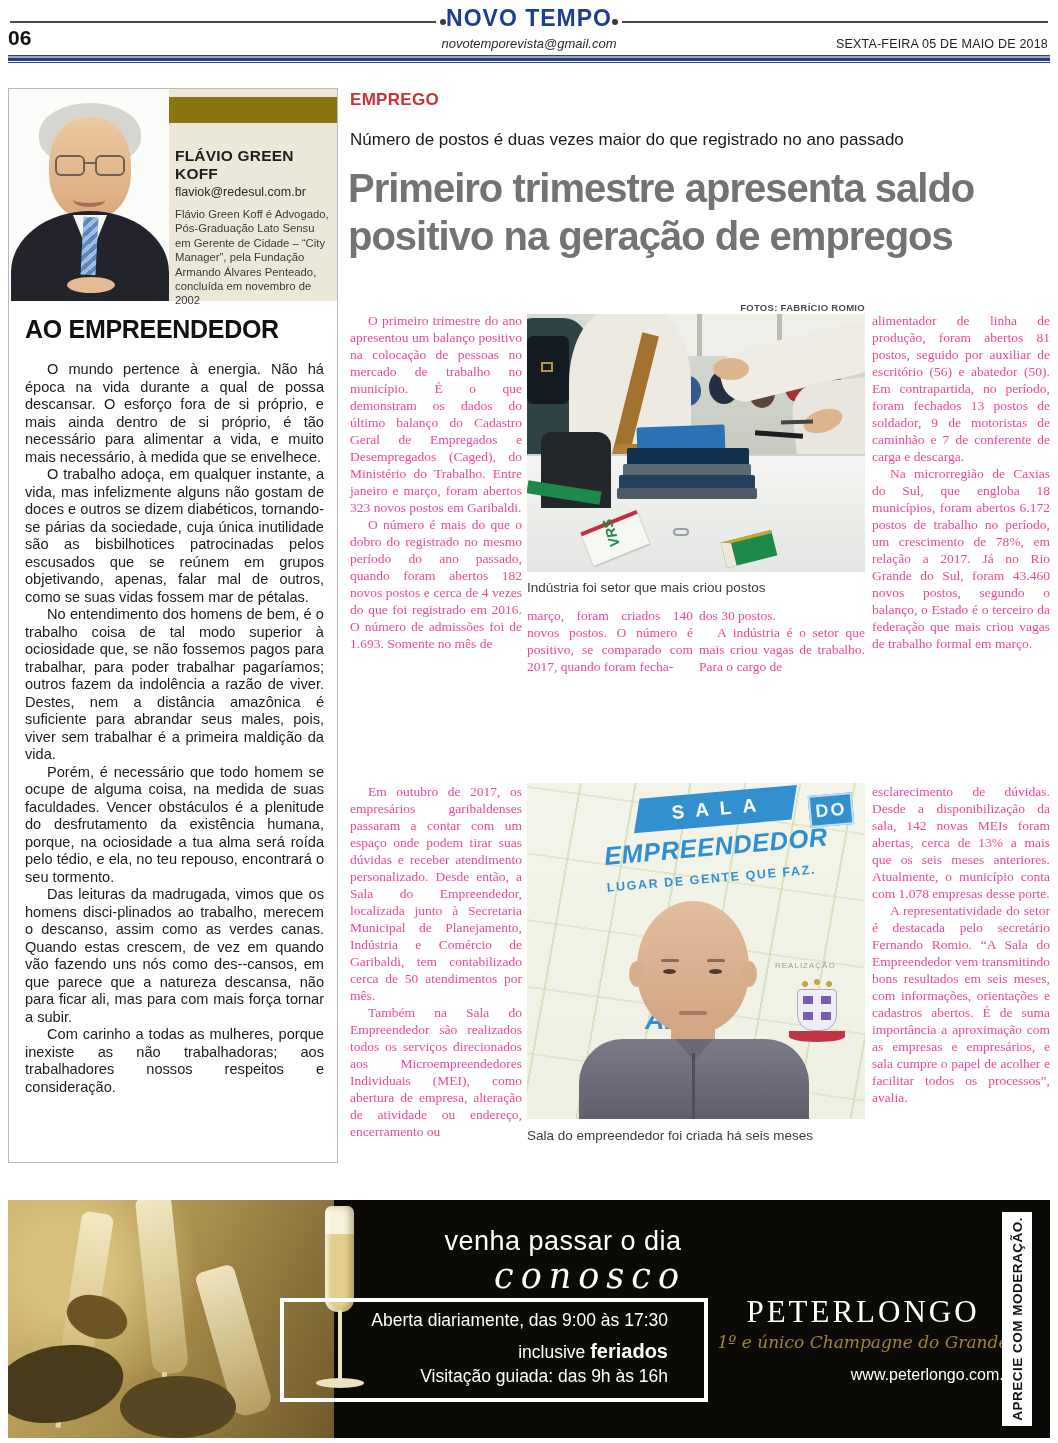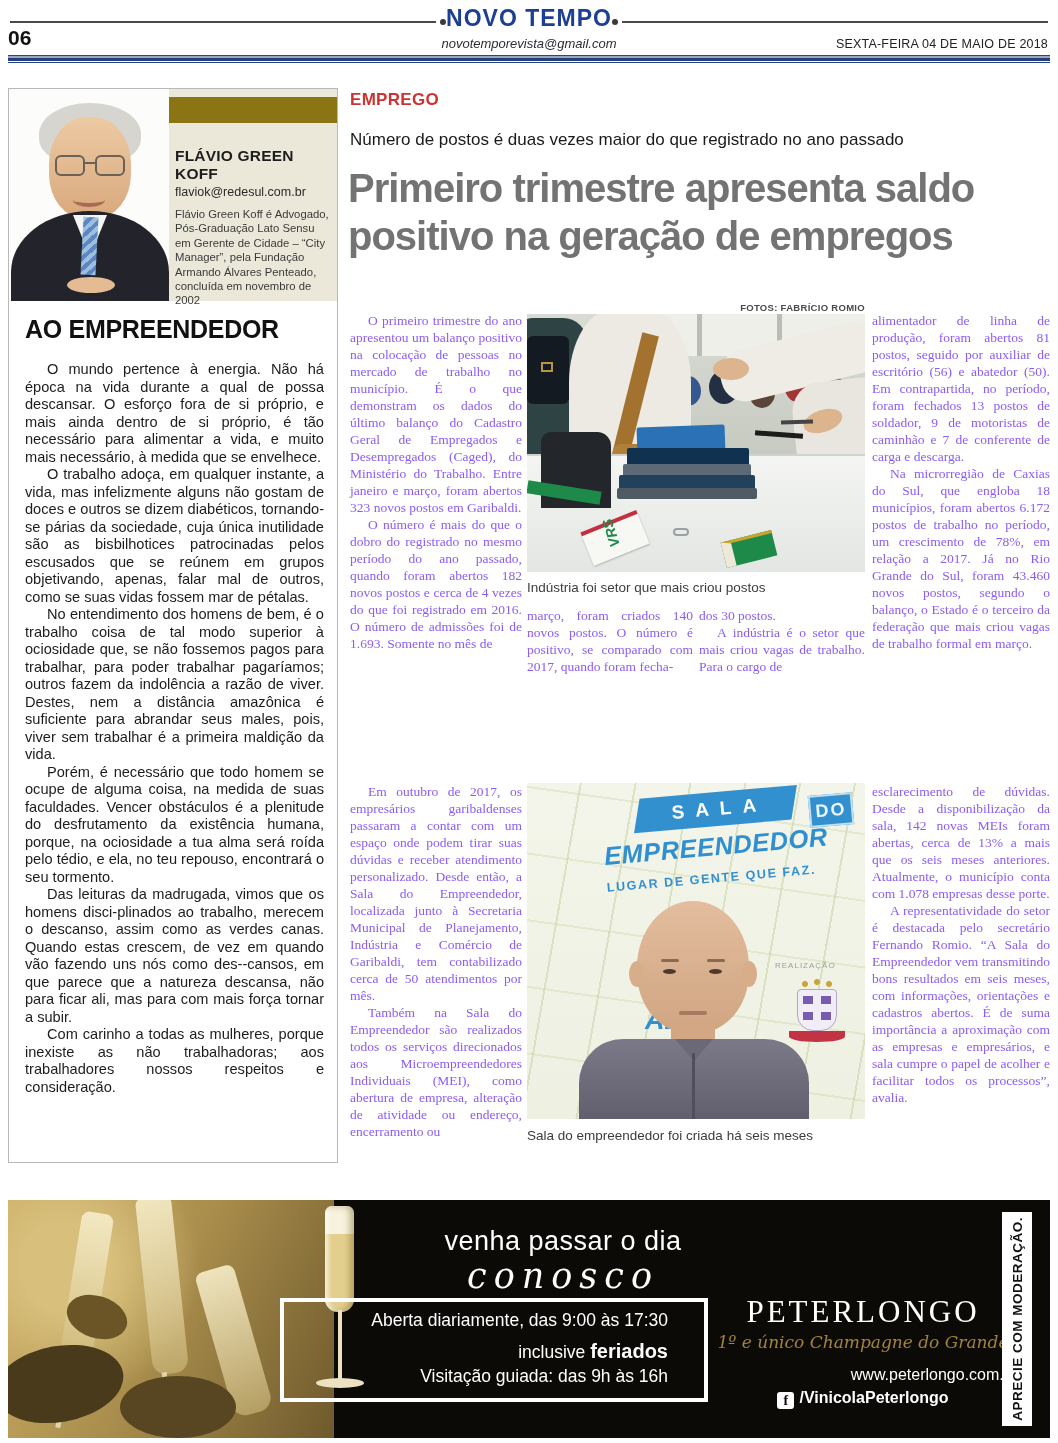--- a/index.html
+++ b/index.html
@@ -51,21 +51,21 @@
               text-align:justify; color:#1c1c1c; }
   .col-text p { text-indent:22px; }
 
   
   .kicker { position:absolute; left:350px; top:90px; font-size:17px; font-weight:bold; color:#cc3333; letter-spacing:.3px; }
   .subtitle { position:absolute; left:350px; top:130px; font-size:17px; color:#1a1a1a; }
   .headline1 { position:absolute; left:348px; top:164px; width:706px; font-size:40px; line-height:1.2;
                font-weight:bold; letter-spacing:-1px; color:#737373; }
   .credit { position:absolute; left:527px; top:302px; width:338px; text-align:right;
             font-size:9.5px; font-weight:bold; color:#4a4a4a; letter-spacing:.3px; }
-  .ser { font-family:"Liberation Serif", serif; font-size:13.5px; line-height:17px; text-align:justify; color:#8b5cf6; }
+  .ser { font-family:"Liberation Serif", serif; font-size:13.5px; line-height:17px; text-align:justify; color:#ec4899; }
   .ser p { text-indent:18px; }
   .a1c1 { position:absolute; left:350px; top:312px; width:172px; }
   .a1c2 { position:absolute; left:527px; top:607px; width:166px; }
   .a1c3 { position:absolute; left:699px; top:607px; width:166px; }
   .a1c4 { position:absolute; left:872px; top:312px; width:178px; }
   .caption { position:absolute; font-size:13.5px; color:#3c3c3c; }
   .cap1 { left:527px; top:580px; }
   .cap2 { left:527px; top:1128px; }
 
   
@@ -153,21 +153,21 @@
   .ad-stem { position:absolute; background:rgba(240,230,195,.8); }
   .ad-handblob { position:absolute; border-radius:50%; }
   .hero-flute { position:absolute; left:300px; top:6px; width:64px; height:228px; }
   .hf-bowl { position:absolute; left:17px; top:0; width:29px; height:106px;
              background:linear-gradient(#f7f2dd 0 26%, #e3cf8d 26% 100%); border-radius:7px 7px 13px 13px;
              box-shadow:inset -4px 0 6px rgba(120,95,40,.45), inset 3px 0 4px rgba(255,255,255,.8); }
   .hf-stem { position:absolute; left:30px; top:104px; width:4px; height:70px; background:#ece2c2; }
   .hf-foot { position:absolute; left:8px; top:172px; width:48px; height:10px; background:#ece2c2; border-radius:50%; }
   .ad-invite1 { position:absolute; left:380px; top:26px; width:350px; text-align:center;
                 color:#fff; font-size:27px; letter-spacing:.5px; }
-  .ad-invite2 { position:absolute; left:405px; top:56px; width:300px; text-align:center; color:#fff;
+  .ad-invite2 { position:absolute; left:432px; top:56px; width:300px; text-align:center; color:#fff;
                 font-family:"DejaVu Serif", serif; font-style:italic; font-size:35px; letter-spacing:7px; }
   .ad-box { position:absolute; left:272px; top:98px; width:428px; height:104px; border:4px solid #fff; }
   .ad-box .ln { position:absolute; right:36px; color:#fff; white-space:nowrap; }
   .ad-ln1 { top:8px; font-size:17.5px; }
   .ad-ln2 { top:38px; font-size:17.5px; }
   .ad-ln2 b { font-size:20px; }
   .ad-ln3 { top:64px; font-size:17.5px; }
   .ad-brand { position:absolute; left:700px; top:94px; width:310px; text-align:center; color:#fff;
               font-family:"Liberation Serif", serif; font-size:31px; letter-spacing:3px; }
   .ad-tagline { position:absolute; left:700px; top:132px; width:310px; text-align:center; color:#a28339;
@@ -188,21 +188,21 @@
 
 <div class="page">
 
   <div class="hdr-line left"></div>
   <div class="hdr-line right"></div>
   <div class="hdr-dot left"></div>
   <div class="hdr-dot right"></div>
   <div class="masthead">NOVO TEMPO</div>
   <div class="page-num">06</div>
   <div class="hdr-email">novotemporevista@gmail.com</div>
-  <div class="hdr-date">SEXTA-FEIRA 04 DE MAIO DE 2018</div>
+  <div class="hdr-date">SEXTA-FEIRA 05 DE MAIO DE 2018</div>
   <div class="hdr-rule"></div>
 
   <div class="left-box">
     <div class="col-card">
       <div class="col-band"></div>
       <div class="col-photo">
         <div class="m1-hair"></div>
         <div class="m1-face"></div>
         <div class="m1-lens l"></div>
         <div class="m1-lens r"></div>
@@ -348,19 +348,18 @@
     <div class="ad-invite1">venha passar o dia</div>
     <div class="ad-invite2">conosco</div>
     <div class="ad-box">
       <div class="ln ad-ln1">Aberta diariamente, das 9:00 às 17:30</div>
       <div class="ln ad-ln2"><span>inclusive </span><b>feriados</b></div>
       <div class="ln ad-ln3">Visitação guiada: das 9h às 16h</div>
     </div>
     <div class="ad-brand">PETERLONGO</div>
     <div class="ad-tagline">1º e único Champagne do Grande</div>
     <div class="ad-site">www.peterlongo.com.br</div>
-    <div class="ad-fb"><span class="fb-ic">f</span><span>/VinicolaPeterlongo</span></div>
     <div class="ad-strip">
       <span>APRECIE COM MODERAÇÃO.</span>
     </div>
   </div>
 
 </div>
 
 </body></html>

